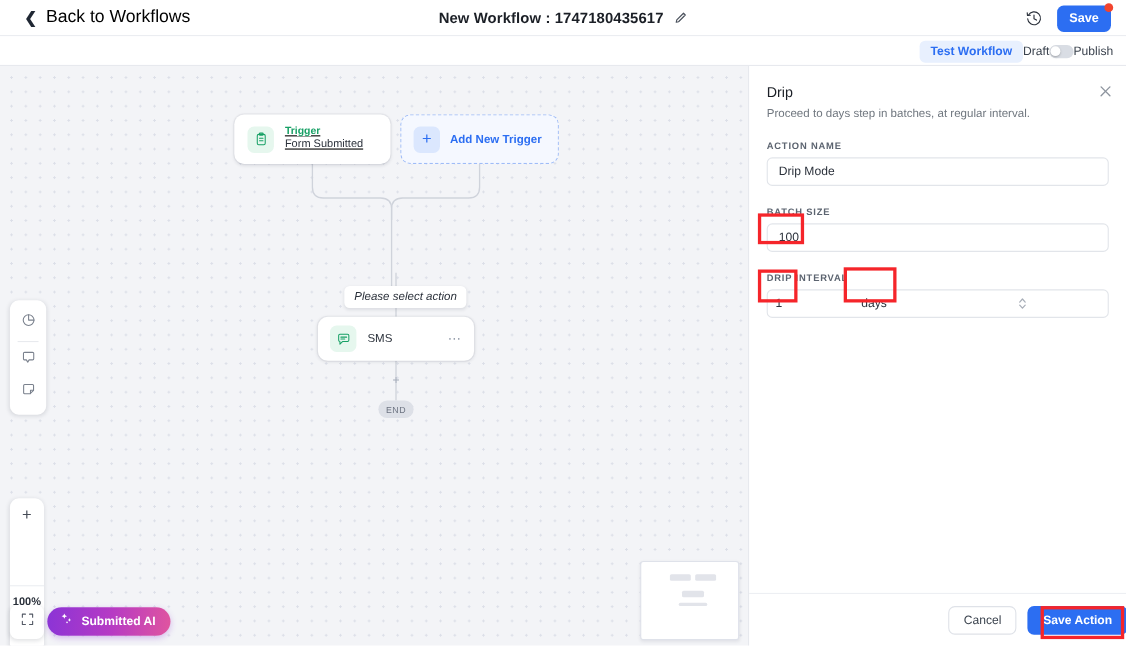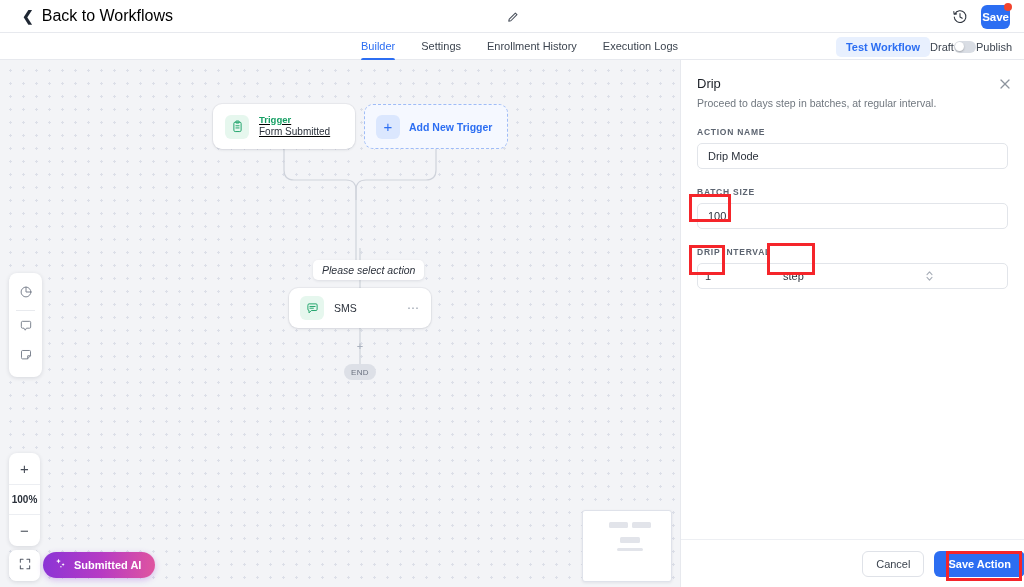--- a/index.html
+++ b/index.html
@@ -32,21 +32,21 @@
   .pencil-icon { width: 13px; height: 13px; pointer-events: auto; cursor: pointer; }
 
   .topbar-right {
     position: absolute; right: 14px; top: 0; height: 33px;
     display: flex; align-items: center; gap: 13px;
   }
   .history-icon { width: 16px; height: 16px; cursor: pointer; }
   .save-wrap { position: relative; }
   .save-btn {
     background: #2c6ef2; color: #fff; border: none; border-radius: 6px;
-    font-size: 11.5px; font-weight: 700; padding: 6px 1px; cursor: pointer;
+    font-size: 11.5px; font-weight: 700; padding: 6px 11px; cursor: pointer;
     font-family: "Liberation Sans", sans-serif;
   }
   .save-dot {
     position: absolute; top: -2px; right: -2px; width: 8px; height: 8px;
     background: #f2442e; border-radius: 50%;
   }
 
   
   .tabbar {
     position: absolute; top: 33px; left: 0; width: 1024px; height: 27px;
@@ -158,21 +158,21 @@
   .rail-sep { width: 19px; height: 1px; background: #e8eaee; margin: 2px 0; }
 
   .rail-zoom { left: 9px; top: 393px; width: 31px; }
   .zoom-btn {
     width: 31px; height: 31px; display: flex; align-items: center; justify-content: center;
     font-size: 15px; color: #454b56; cursor: pointer; line-height: 1;
   }
   .zoom-level {
     width: 31px; height: 31px; display: flex; align-items: center; justify-content: center;
     font-size: 10px; color: #2b313b; font-weight: 600;
-    border-top: 1px solid #eceef2; border-bottom: 1px solid #eceef2;
+    border-top: 1px solid #eceef2; border-bottom: 1px solid #eceef2; margin-top: 48px;
   }
   .rail-fit {
     left: 9px; top: 490px; width: 31px; height: 31px; border-radius: 7px;
     justify-content: center; cursor: pointer;
   }
 
   .ai-pill {
     position: absolute; left: 43px; top: 492px;
     background: linear-gradient(95deg, #8b34d6 0%, #b63ac4 52%, #e0559f 100%);
     color: #fff; border-radius: 16px; height: 26px; padding: 0 14px 0 11px;
@@ -257,20 +257,21 @@
 
 <div class="app">
 
   <div class="topbar">
     <div class="back-btn">
       <span class="back-chevron">❮</span>
       <span>Back to Workflows</span>
     </div>
 
     <div class="title-wrap">
+      <span class="wf-title">New Workflow : 1747180435617</span>
       <span class="pencil-icon">
         <svg viewBox="0 0 16 16" width="13" height="13" fill="none" stroke="#4a515c" stroke-width="1.3" stroke-linecap="round" stroke-linejoin="round">
           <path d="M11.5 2.5l2 2L6 12l-2.6.6L4 10z"></path>
         </svg>
       </span>
     </div>
 
     <div class="topbar-right">
       <span class="history-icon">
         <svg viewBox="0 0 20 20" width="16" height="16" fill="none" stroke="#2b313b" stroke-width="1.3" stroke-linecap="round" stroke-linejoin="round">
@@ -280,26 +281,20 @@
         </svg>
       </span>
       <span class="save-wrap">
         <button class="save-btn">Save</button>
         <span class="save-dot"></span>
       </span>
     </div>
   </div>
 
   <div class="tabbar">
-    <div class="tabs">
-      <div class="tab active">Builder</div>
-      <div class="tab">Settings</div>
-      <div class="tab">Enrollment History</div>
-      <div class="tab">Execution Logs</div>
-    </div>
     <div class="tabbar-right">
       <div class="test-workflow">Test Workflow</div>
       <span class="draft-label">Draft</span>
       <div class="toggle">
         <span class="knob"></span>
       </div>
       <span class="publish-label">Publish</span>
     </div>
   </div>
 
@@ -436,21 +431,21 @@
     <div class="field">
       <div class="field-label">BATCH SIZE</div>
       <input class="text-input" value="100" style="">
     </div>
 
     <div class="field">
       <div class="field-label">DRIP INTERVAL</div>
       <div class="interval-row">
         <input class="text-input" readonly="" style="">
         <input class="num-small" value="1" style="">
-        <div class="unit-select">step</div>
+        <div class="unit-select">days</div>
         <span class="stepper">
           <svg viewBox="0 0 9 14" width="9" height="14" fill="none" stroke="#a8aeb8" stroke-width="1.1" stroke-linecap="round" stroke-linejoin="round">
             <polyline points="2,5.6 4.5,2.8 7,5.6"></polyline>
             <polyline points="2,8.4 4.5,11.2 7,8.4"></polyline>
           </svg>
         </span>
       </div>
     </div>
 
     <div class="panel-footer">

